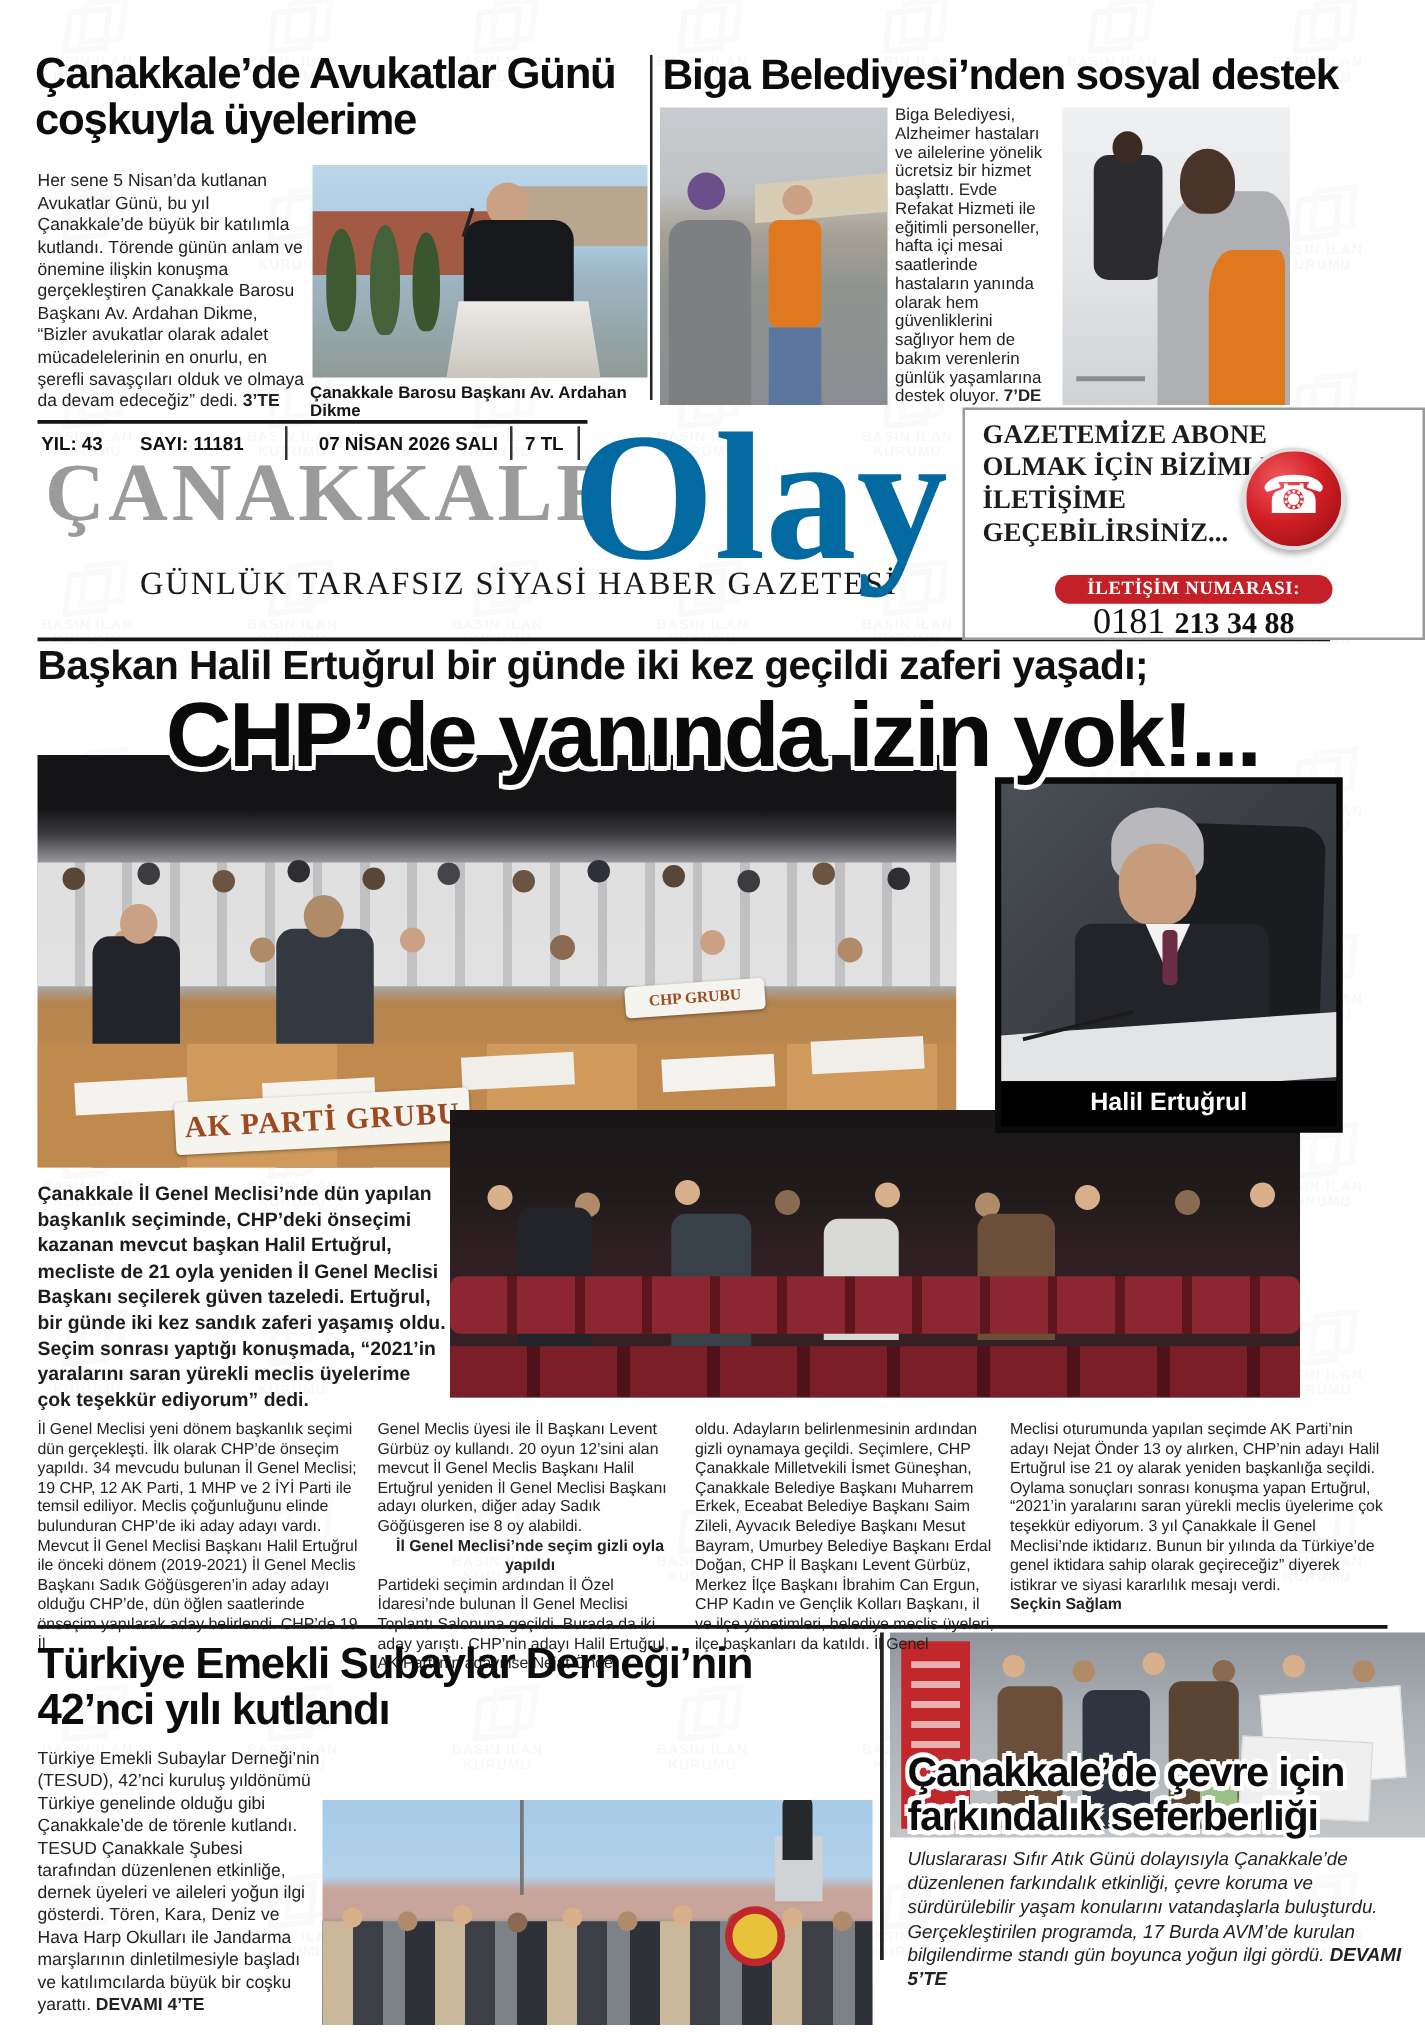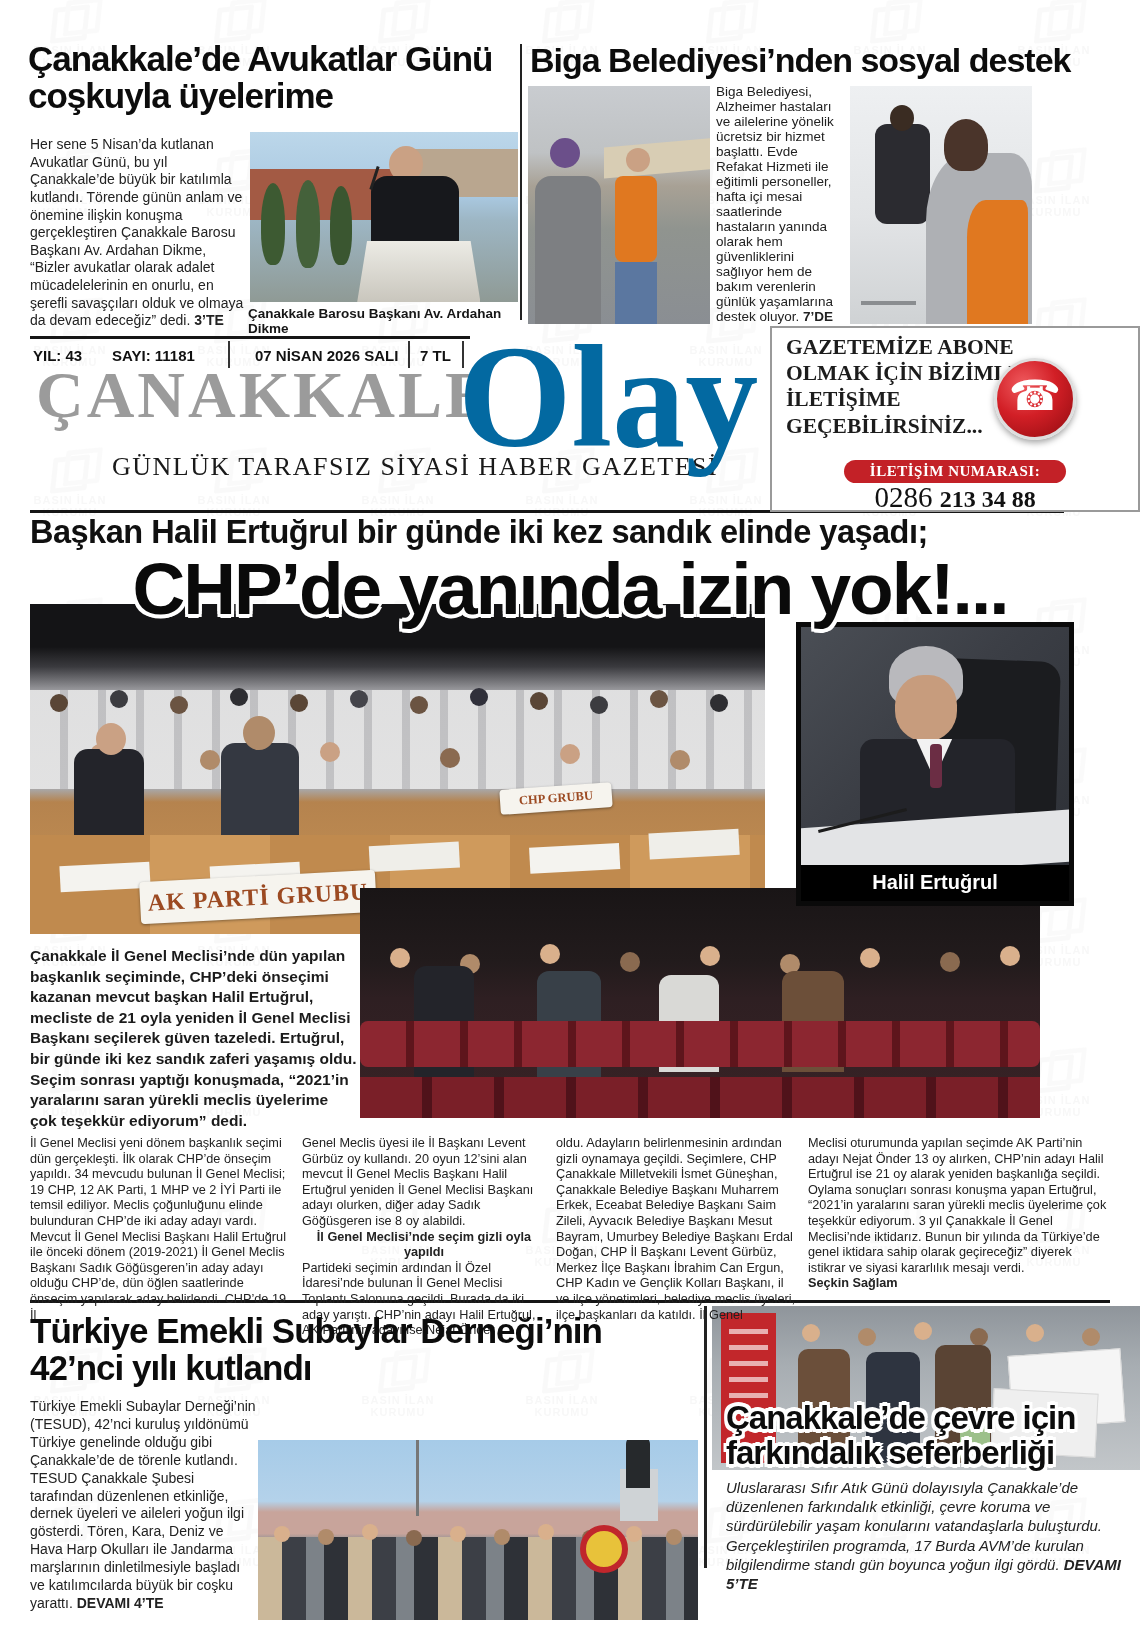--- a/index.html
+++ b/index.html
@@ -516,25 +516,25 @@
   <div id="mh-title-red">Olay</div>
   <div id="mh-tagline">GÜNLÜK TARAFSIZ SİYASİ HABER GAZETESİ</div>
   <div class="hrule" style="left:30px;top:510px;width:1034px;"></div>
 
   <div id="sub-box">
     <div id="sub-text">GAZETEMİZE ABONE OLMAK İÇİN BİZİMLE İLETİŞİME GEÇEBİLİRSİNİZ...</div>
     <div id="sub-phone-circle">
         <span>☎</span>
       </div>
     <div id="sub-pill">İLETİŞİM NUMARASI:</div>
-    <div id="sub-number"><span>0286</span>
+    <div id="sub-number"><span>0181</span>
          <span class="num">213 34 88</span></div>
   </div>
 
-  <div id="kicker">Başkan Halil Ertuğrul bir günde iki kez sandık elinde yaşadı;</div>
+  <div id="kicker">Başkan Halil Ertuğrul bir günde iki kez geçildi zaferi yaşadı;</div>
   <div id="main-headline" class="outlined">CHP’de yanında izin yok!...</div>
 
   <div class="ph" style="left:30px;top:604px;width:735px;height:330px;z-index:2;
        background:linear-gradient(180deg,#141416 0%,#141416 13%,#3a3a3e 19%,#97979b 26%,#a8a8aa 56%,#b5834e 60%,#c89455 100%);">
     <div style="left:0;top:26%;width:100%;height:30%;opacity:.85;
          background:repeating-linear-gradient(90deg,#ececec 0 30px,#c7c7c9 30px 38px);"></div>
     <div style="left:20px;top:90px;width:18px;height:18px;border-radius:50%;background:#5a4636;
          box-shadow:60px -4px 0 #3c3c40,120px 2px 0 #6b5442,180px -6px 0 #2e2e32,240px 0 0 #5a4636,300px -4px 0 #44444a,
          360px 2px 0 #6b5442,420px -6px 0 #30303a,480px -2px 0 #5a4636,540px 2px 0 #3c3c40,600px -4px 0 #6b5442,660px 0 0 #2e2e32;"></div>
     <div style="left:60px;top:140px;width:20px;height:20px;border-radius:50%;background:#caa184;

